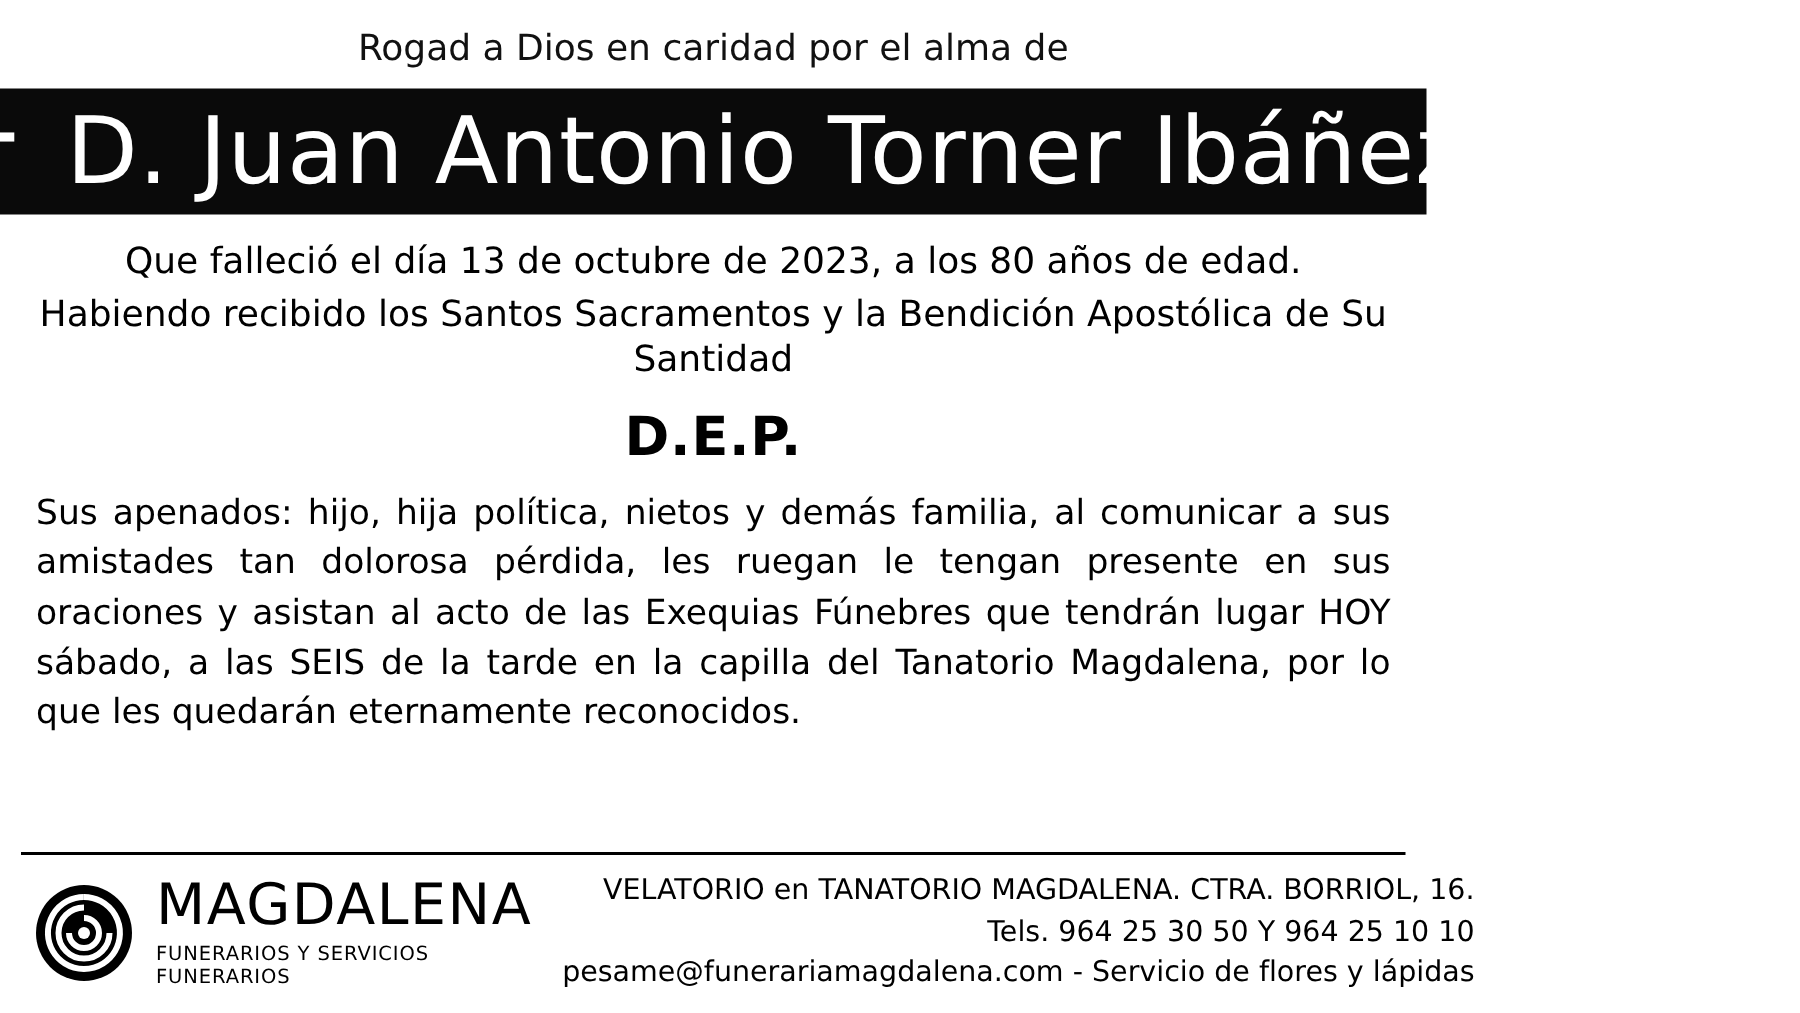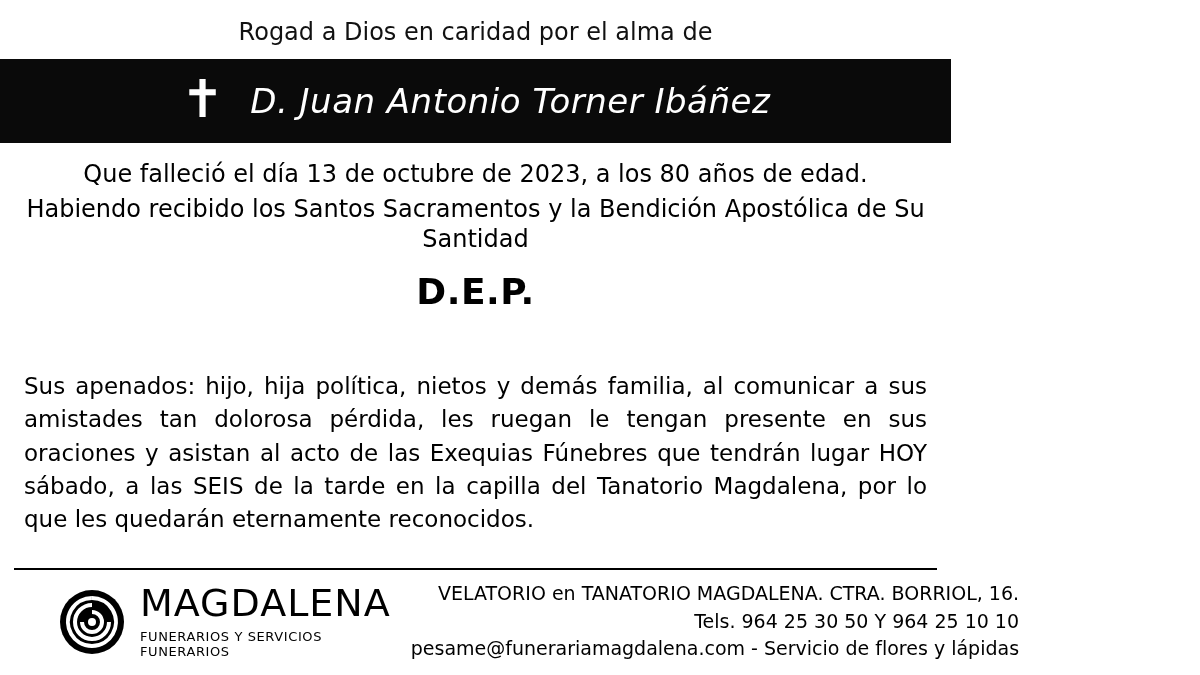--- a/index.html
+++ b/index.html
@@ -45,25 +45,24 @@
     box-sizing: border-box;
   }
   .cross-icon {
     font-size: 52px;
     line-height: 1;
     font-weight: 700;
     display: block;
     margin-top: -4px;
   }
   .deceased-name {
-    font-size: 34px;
+    font-size: 62px;
     line-height: 1;
     letter-spacing: 0.5px;
     white-space: nowrap;
-    font-style: italic;
   }
 
   
   .body-block {
     padding: 0 22px;
     box-sizing: border-box;
     flex: 1 1 auto;
     display: flex;
     flex-direction: column;
   }
@@ -82,21 +81,20 @@
     letter-spacing: 0.5px;
     padding: 16px 0 14px 0;
   }
 
   .mourners {
     font-size: 23px;
     line-height: 1.45;
     text-align: justify;
     text-justify: inter-word;
     padding: 0 2px;
-    margin-top: 44px;
   }
 
   .place-date {
     text-align: right;
     font-size: 23px;
     padding-top: 28px;
     padding-right: 4px;
   }
 
   .spacer { flex: 1 1 auto; }
@@ -106,21 +104,20 @@
     border-top: 2px solid #000000;
     margin: 0 14px;
   }
   .footer {
     display: flex;
     align-items: center;
     justify-content: space-between;
     padding: 10px 22px 12px 22px;
     box-sizing: border-box;
     gap: 20px;
-    margin-left: 36px;
   }
   .brand {
     display: flex;
     align-items: center;
     gap: 14px;
   }
   .brand-mark {
     width: 68px;
     height: 68px;
     flex: 0 0 68px;

